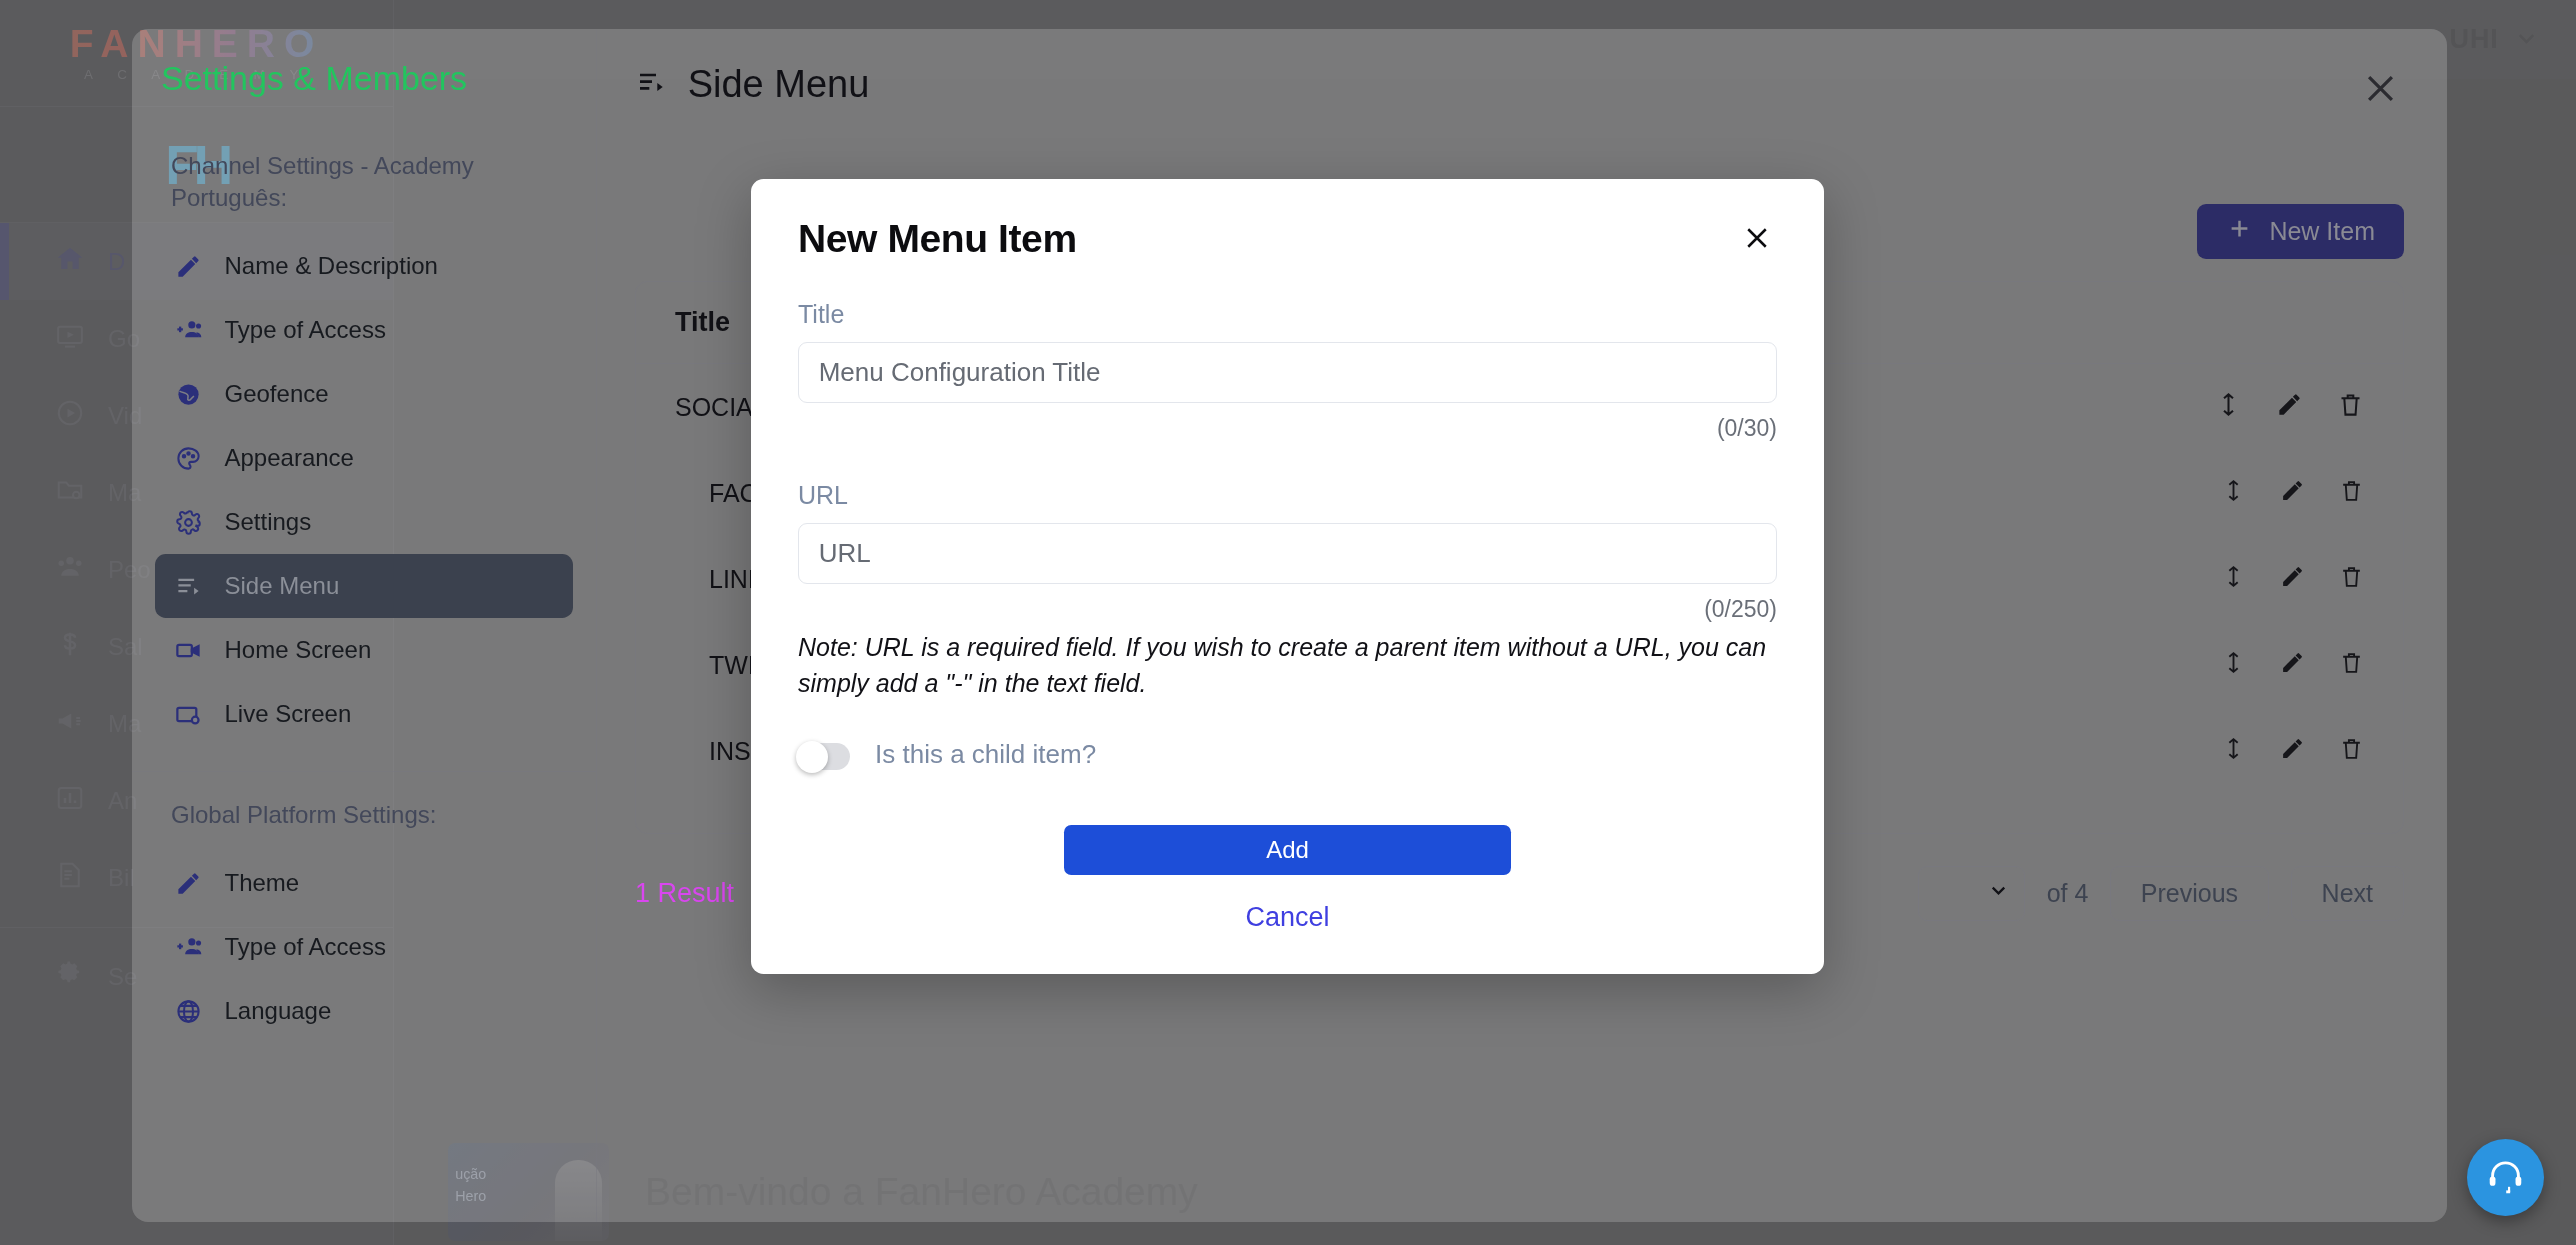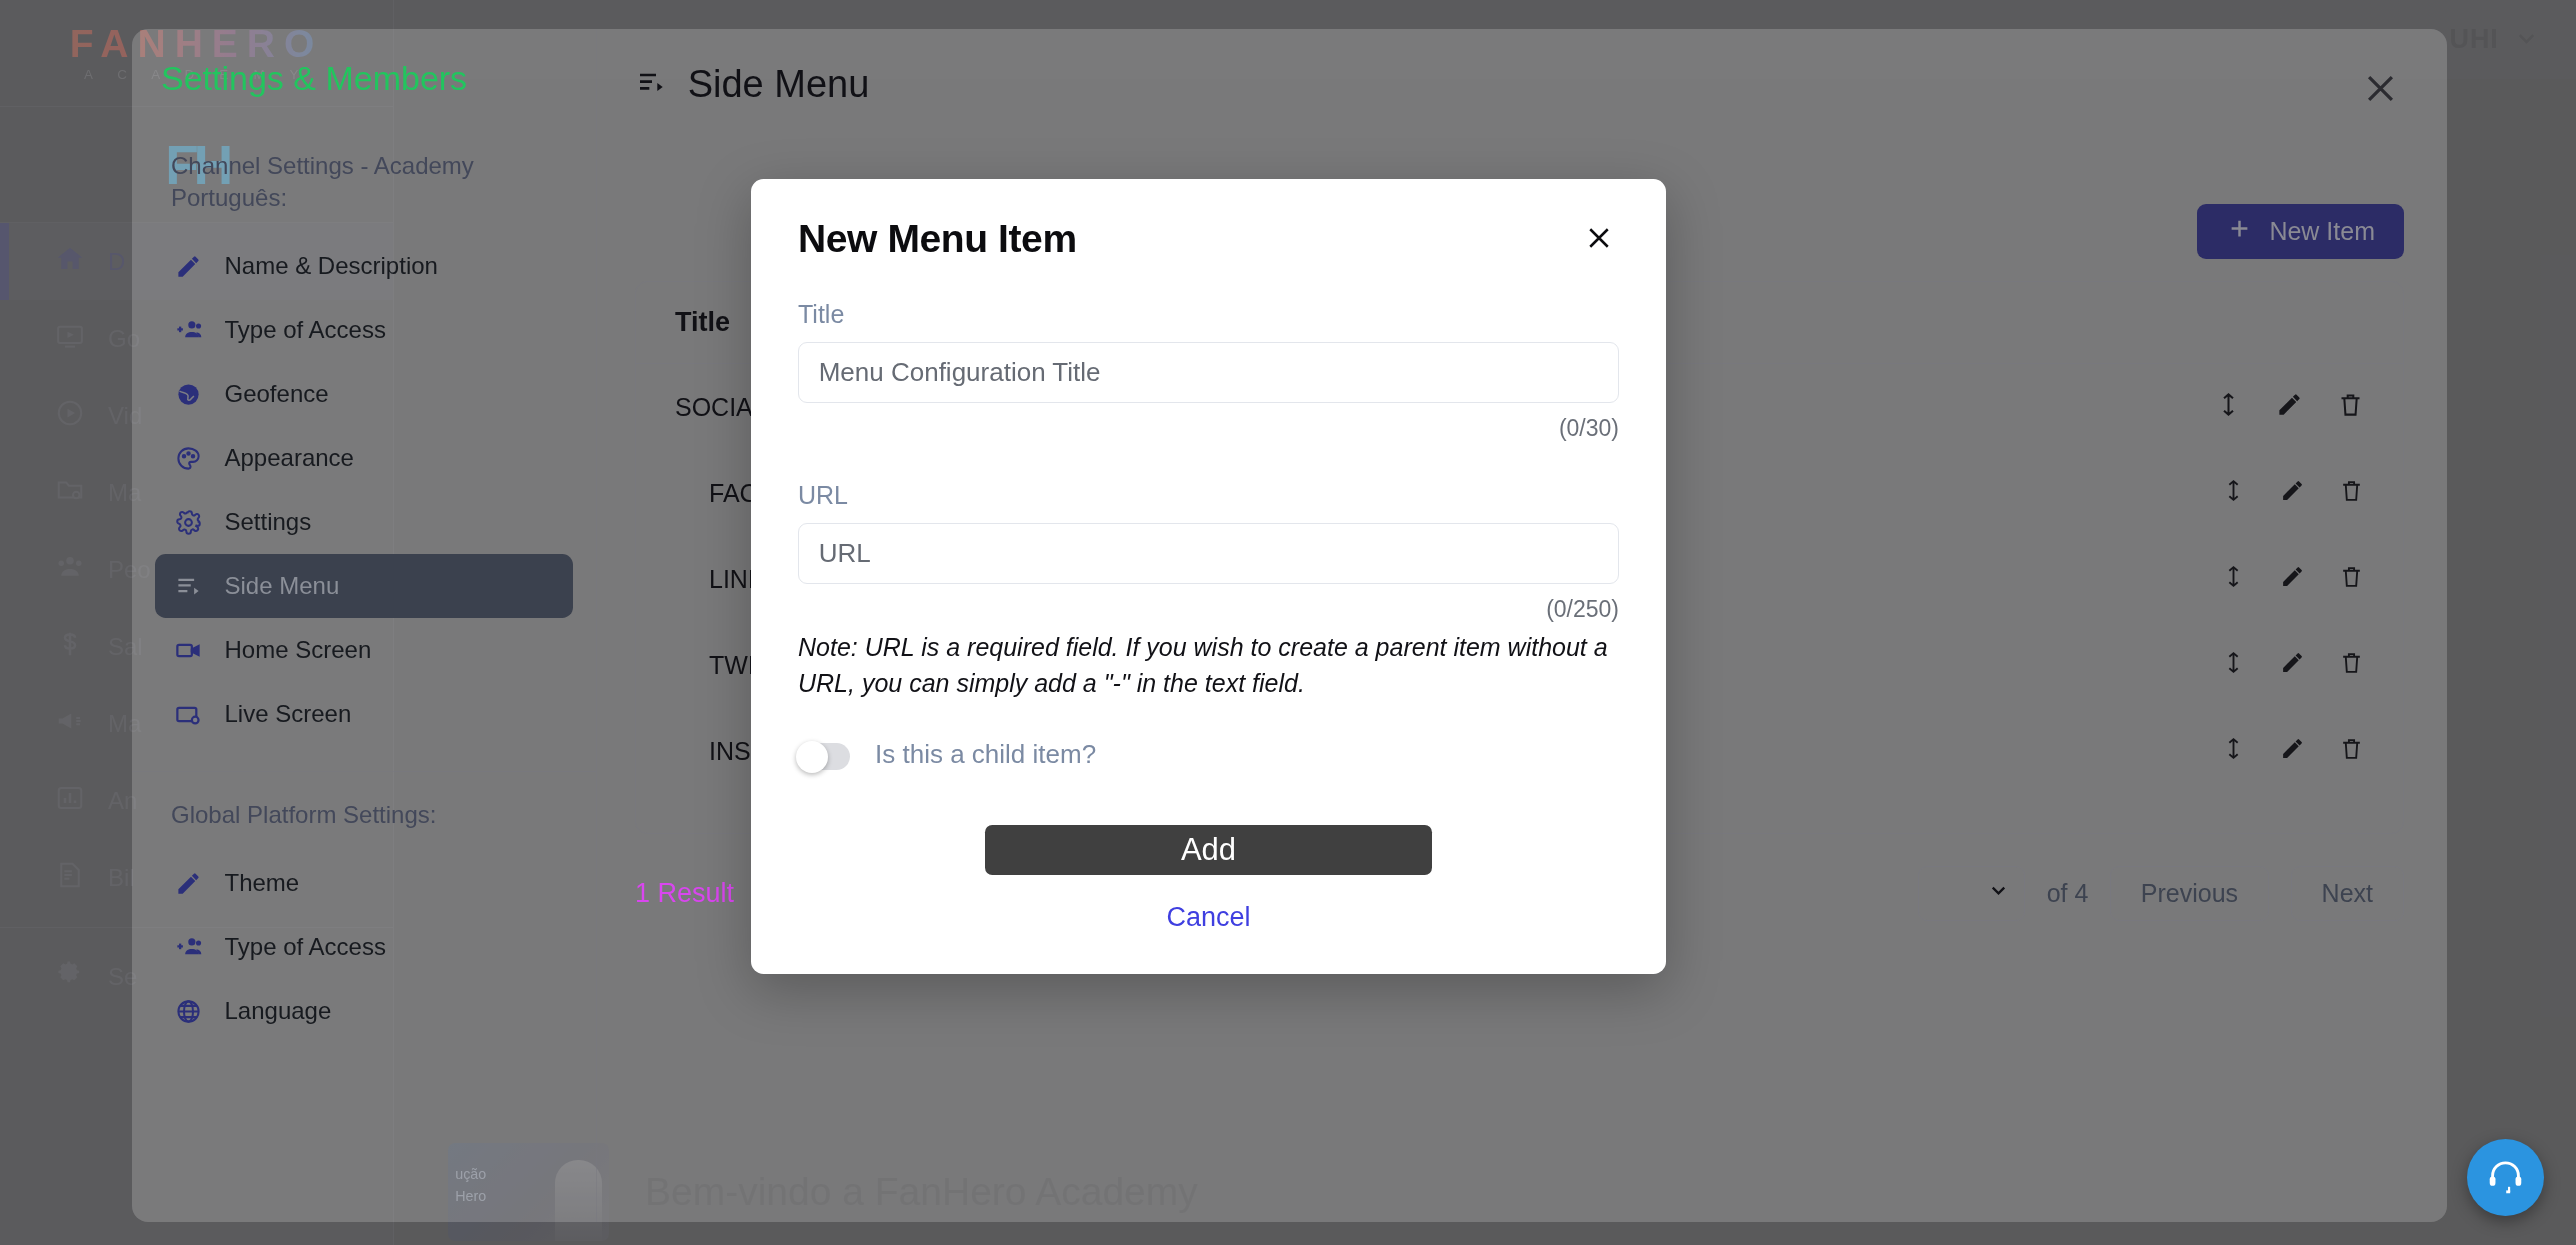--- a/index.html
+++ b/index.html
@@ -145,21 +145,21 @@
     justify-content: space-between; padding: 0 14.3px; font-size: 25px; color: #3d4350;
     background: transparent;
   }
   .of-label { font-size: 25px; color: #3d4350; }
   .pg-btn {
     border: 0.9px solid rgba(120,120,128,0.6); border-radius: 9px; background: transparent;
     height: 55px; padding: 0 30px; font-size: 25px; color: #3d4350;
     font-family: inherit;
   }
   .modal-real {
-    position: absolute; left: 751px; top: 179px; width: 915px;
+    position: absolute; left: 751px; top: 179px; width: 1073px;
     background: #ffffff; border-radius: 12.5px; padding: 38px 47px 41px;
     box-shadow: 0 16px 54px rgba(0,0,0,0.25);
   }
   .modal-head { display: flex; align-items: flex-start; justify-content: space-between; }
   .modal-title { font-size: 39px; font-weight: 700; color: #0c0c0f; letter-spacing: -0.4px; }
   .modal-x { width: 41px; height: 41px; display:flex; align-items:center; justify-content:center; }
   .field-label { font-size: 25px; color: #7b8aa3; margin: 39px 0 12.5px; }
   .field-input {
     width: 100%; height: 61px; border: 0.9px solid #e3e6ec; border-radius: 9px;
     padding: 0 19.7px; font-size: 26px; color: #4b4f57; font-family: inherit;
@@ -174,22 +174,22 @@
   .toggle {
     width: 52px; height: 27px; border-radius: 13.4px; background: #dcdde1; position: relative;
   }
   .toggle .knob {
     position: absolute; left: -1.8px; top: -2.7px; width: 32px; height: 32px; border-radius: 50%;
     background: #fff; box-shadow: 0 1.8px 5.4px rgba(0,0,0,0.28);
   }
   .toggle-label { font-size: 26px; color: #7b8aa3; }
   .btn-add {
     display: block; margin: 55px auto 0; width: 447px; height: 50px;
-    background: #404040; color: #fff; border: none; border-radius: 7.2px;
-    font-size: 31px; font-family: inherit;
+    background: #1d4ed8; color: #fff; border: none; border-radius: 7.2px;
+    font-size: 24px; font-family: inherit;
   }
   .btn-cancel {
     display: block; margin: 27px auto 0; background: none; border: none;
     color: #3f3fe0; font-size: 27px; font-family: inherit;
   }
 
   
   .support {
     position: absolute; right: 32px; bottom: 29px;
     width: 77px; height: 77px; border-radius: 50%; background: #2b94e0;

